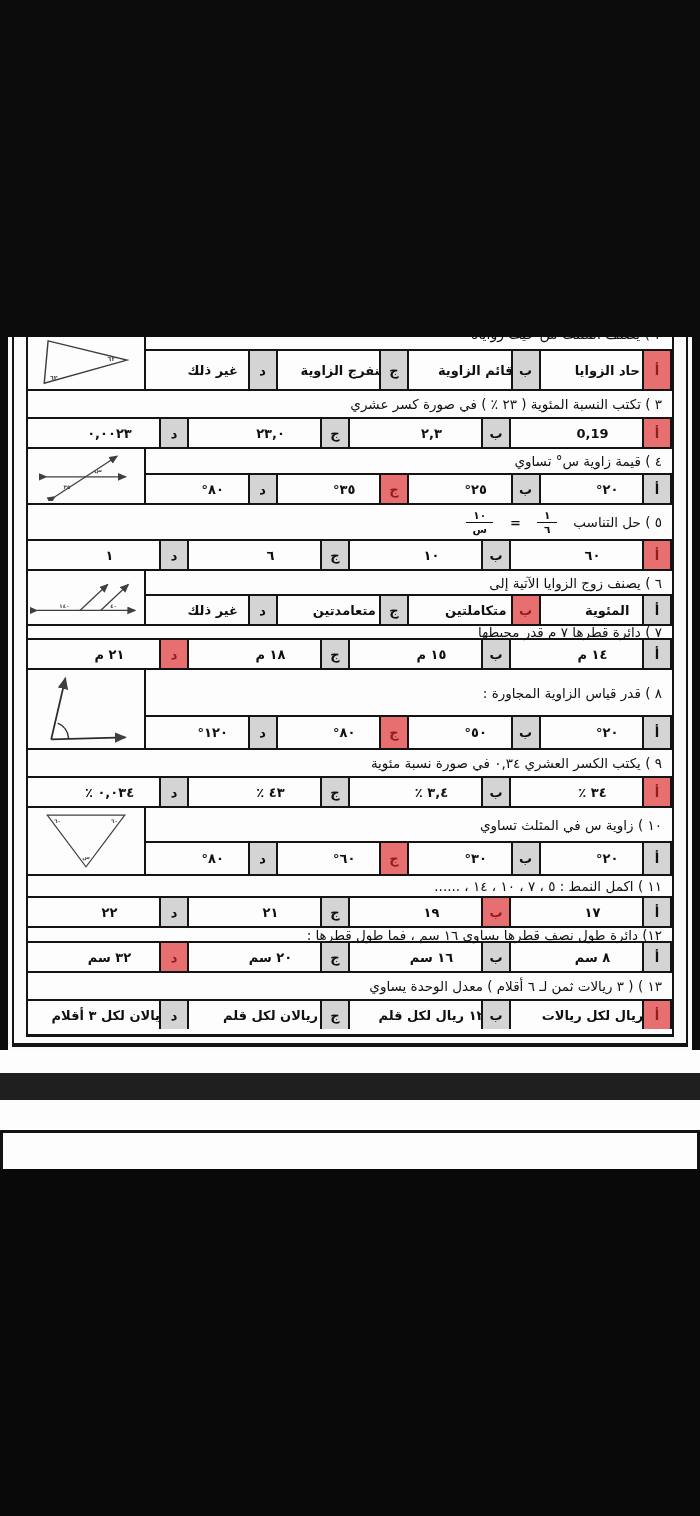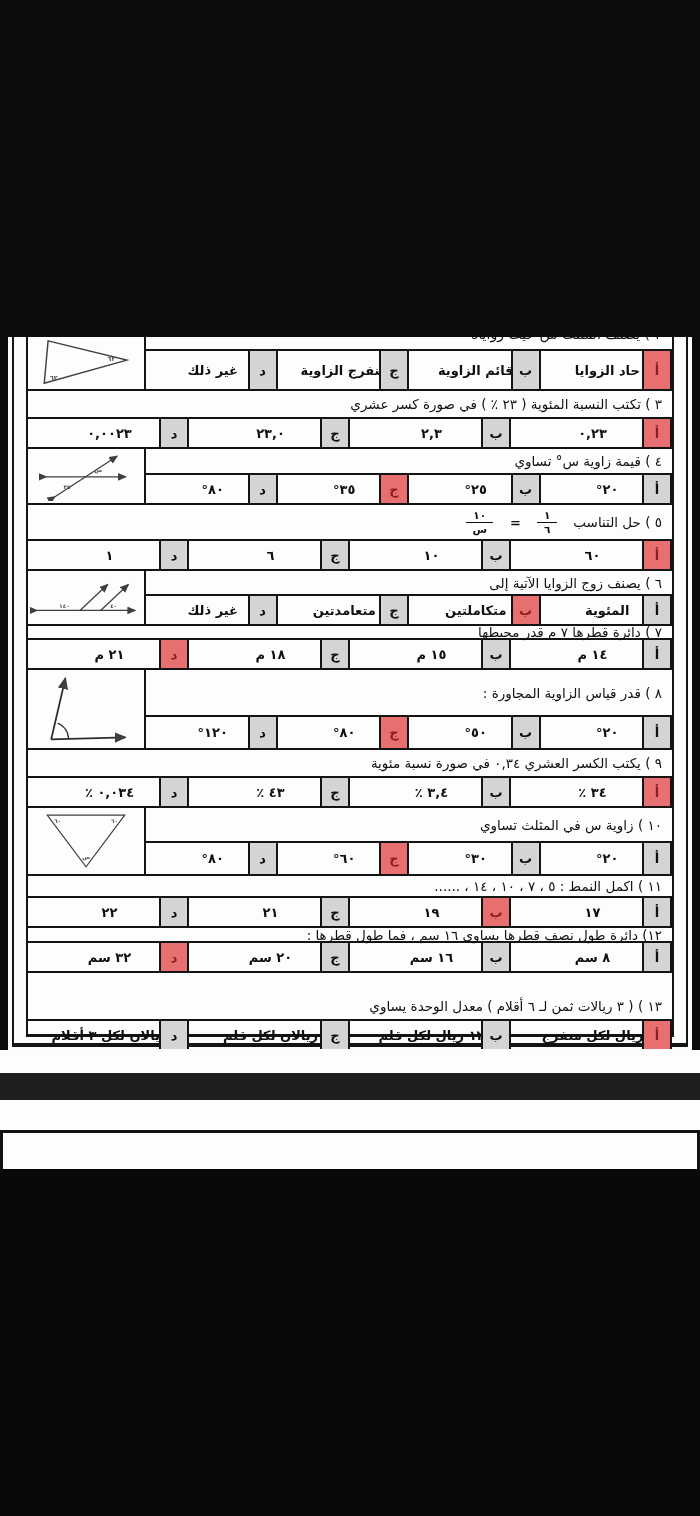--- a/index.html
+++ b/index.html
@@ -28,21 +28,21 @@
   }
   .qtable{
     position:absolute;left:18px;right:18px;top:0;height:700px;
     border-left:2.5px solid var(--bd);
     border-right:2.5px solid var(--bd);
     border-bottom:3px solid var(--bd);
     display:flex;flex-direction:column;box-sizing:border-box;
     background:#fdfdfd;
   }
   .q{display:flex;flex-direction:column;border-bottom:2.5px solid var(--bd);box-sizing:border-box;flex:none;}
-  .q:last-child{border-bottom:none;margin-top:20px;}
+  .q:last-child{border-bottom:none;}
   .qf{flex-direction:row;}
   .qright{flex:1;display:flex;flex-direction:column;min-width:0;}
   .figcell{
     flex:0 0 118px;border-inline-start:2.5px solid var(--bd);
     display:flex;align-items:center;justify-content:center;
     padding:2px;box-sizing:border-box;background:#fdfdfd;
   }
   .qrow{
     flex:1;display:flex;align-items:center;justify-content:flex-start;
     padding:0 10px;border-bottom:2px solid var(--bd);min-height:0;
@@ -103,21 +103,21 @@
         </svg>
       </div>
     </section>
 
     <section class="q" style="height:58px">
       <div class="qrow">
         <span class="qt">٣ ) تكتب النسبة المئوية ( ٢٣ ٪ ) في صورة كسر عشري</span>
       </div>
       <div class="arow">
         <div class="c l hl">أ</div>
-        <div class="c a">٠,٢٣</div>
+        <div class="c a">0,19</div>
         <div class="c l">ب</div>
         <div class="c a">٢,٣</div>
         <div class="c l">ج</div>
         <div class="c a">٢٣,٠</div>
         <div class="c l">د</div>
         <div class="c a">٠,٠٠٢٣</div>
       </div>
     </section>
 
     <section class="q qf" style="height:56px">
@@ -327,21 +327,21 @@
         <div class="c a">٣٢ سم</div>
       </div>
     </section>
 
     <section class="q" style="height:56px">
       <div class="qrow">
         <span class="qt">١٣ ) ( ٣ ريالات ثمن لـ ٦ أقلام ) معدل الوحدة يساوي</span>
       </div>
       <div class="arow">
         <div class="c l hl">أ</div>
-        <div class="c a">ريال لكل منفرج</div>
+        <div class="c a">ريال لكل ريالات</div>
         <div class="c l">ب</div>
         <div class="c a">١٢ ريال لكل قلم</div>
         <div class="c l">ج</div>
         <div class="c a">ريالان لكل قلم</div>
         <div class="c l">د</div>
         <div class="c a">ريالان لكل ٣ أقلام</div>
       </div>
     </section>
 
   </div>

